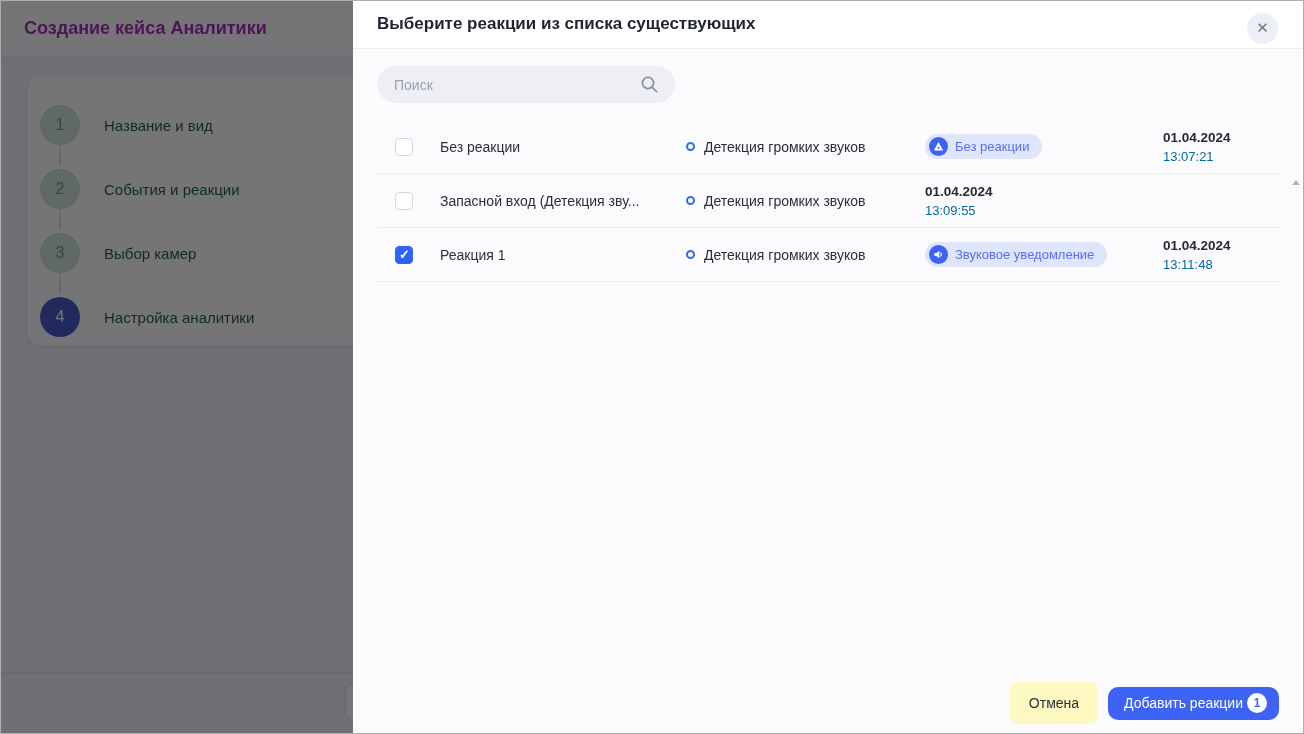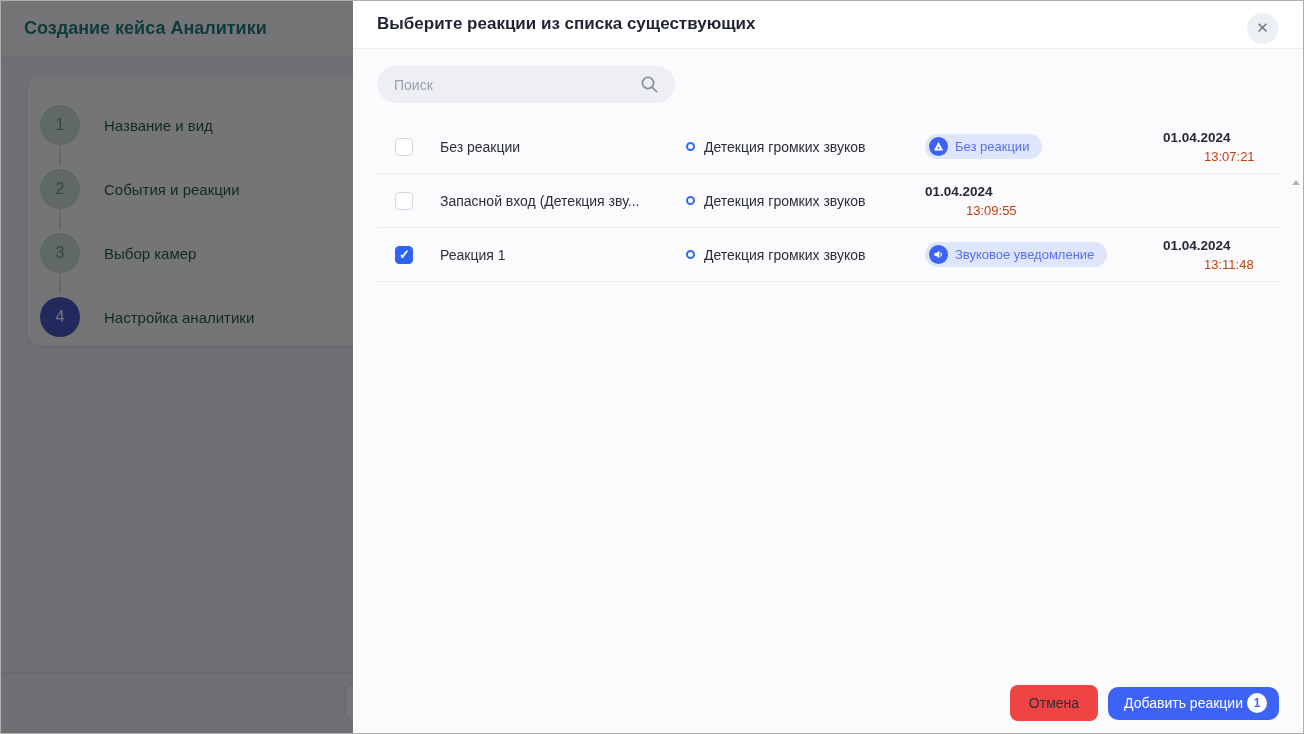--- a/index.html
+++ b/index.html
@@ -3,21 +3,21 @@
 <meta charset="utf-8">
 <style>
   * { margin:0; padding:0; box-sizing:border-box; }
   html,body { width:1304px; height:734px; overflow:hidden; }
   body { font-family:"Liberation Sans", sans-serif; position:relative; background:#f2f3f7; }
 
   
   .page { position:absolute; inset:0; background:#f2f3f7; }
   .page-header { height:57px; background:#ffffff; border-bottom:1px solid #e7e8ee;
     display:flex; align-items:center; padding-left:24px; }
-  .page-title { font-size:18px; font-weight:bold; color:#0f766e; }
+  .page-title { font-size:18px; font-weight:bold; color:#a21caf; }
   .step-card { position:absolute; left:28px; top:75px; width:1248px; height:270px;
     background:#ffffff; border-radius:12px; box-shadow:0 1px 4px rgba(30,40,60,.08); padding:18px 0 0 12px; }
   .step { height:64px; display:flex; align-items:center; position:relative; }
   .step:not(:last-child)::after { content:""; position:absolute; left:19px; top:51px;
     width:2px; height:22px; background:#dfe2e8; }
   .step-circle { width:40px; height:40px; border-radius:50%; background:#cfe3d6;
     color:#6f8f7a; font-size:16px; display:flex; align-items:center; justify-content:center; flex:0 0 40px; }
   .step-circle.active { background:#3b4cc0; color:#ffffff; }
   .step-label { margin-left:24px; font-size:15px; color:#14532d; }
   .page-footer { position:absolute; left:0; right:0; bottom:2px; height:60px;
@@ -61,29 +61,29 @@
   .event-cell { display:flex; align-items:center; gap:9px; font-size:14px; color:#2b2f38; }
   .event-ring { width:9px; height:9px; border:2.5px solid #2e6bf7; border-radius:50%; flex:0 0 auto; }
   .chip { display:inline-flex; align-items:center; gap:7px; background:#dfe5fb;
     border-radius:14px; padding:3px 13px 3px 4px; }
   .chip-ico { width:19px; height:19px; border-radius:50%; background:#3d63f5;
     display:flex; align-items:center; justify-content:center; flex:0 0 19px; }
   .chip-ico svg { display:block; }
   .chip-label { font-size:13px; color:#5770f4; white-space:nowrap; }
   .created-cell { line-height:19px; }
   .created-date { font-size:13.5px; font-weight:bold; color:#262b35; }
-  .created-time { font-size:13px; color:#c2410c;margin-left:41px; }
+  .created-time { font-size:13px; color:#0369a1; }
 
   .scroll-arrow { position:absolute; right:4px; top:131px; width:0; height:0;
     border-left:4px solid transparent; border-right:4px solid transparent;
     border-bottom:5px solid #b0b4bc; }
 
   .modal-footer { position:absolute; right:0; bottom:0; left:0; height:62px;
     display:flex; align-items:center; justify-content:flex-end; gap:10px; padding-right:25px; }
-  .btn-cancel { height:36px; padding:0 19px; border:none; border-radius:8px; background:#ef4444;
+  .btn-cancel { height:42px; padding:0 19px; border:none; border-radius:8px; background:#fef9c3;
     color:#2b2f38; font-size:14px; cursor:pointer; font-family:"Liberation Sans", sans-serif; }
   .btn-submit { height:33px; padding:0 12px 0 16px; border:none; border-radius:10px; background:#3d63f5;
     color:#ffffff; font-size:14px; cursor:pointer; display:flex; align-items:center; gap:4px;
     font-family:"Liberation Sans", sans-serif; }
   .submit-badge { width:20px; height:20px; border-radius:50%; background:#ffffff;
     color:#3d63f5; font-size:12px; font-weight:bold; display:flex; align-items:center; justify-content:center; }
 
   .frame { position:absolute; inset:0; border:1px solid #aeaeae; pointer-events:none; z-index:30; }
 </style>
 </head>

